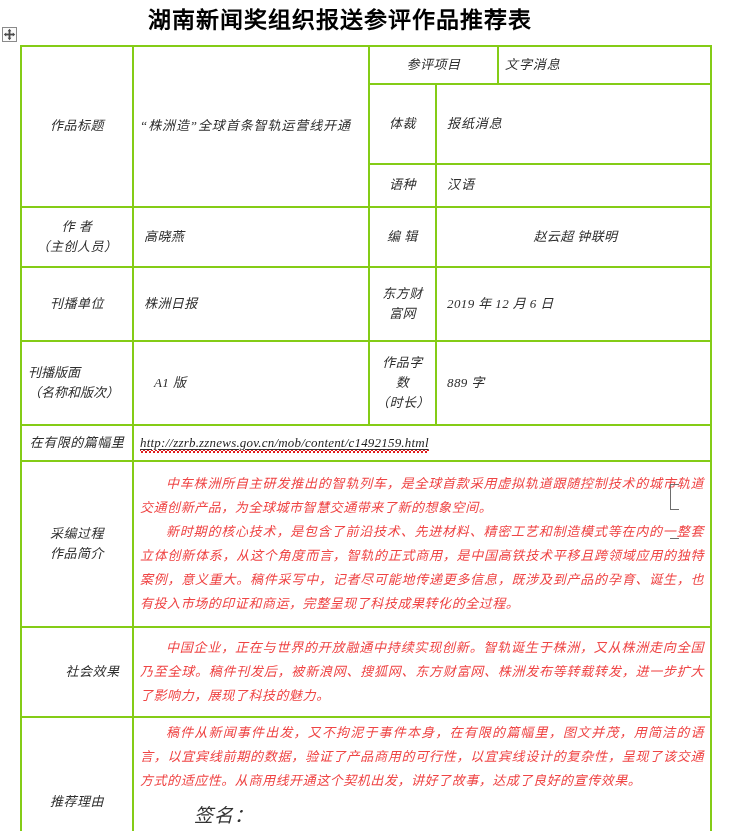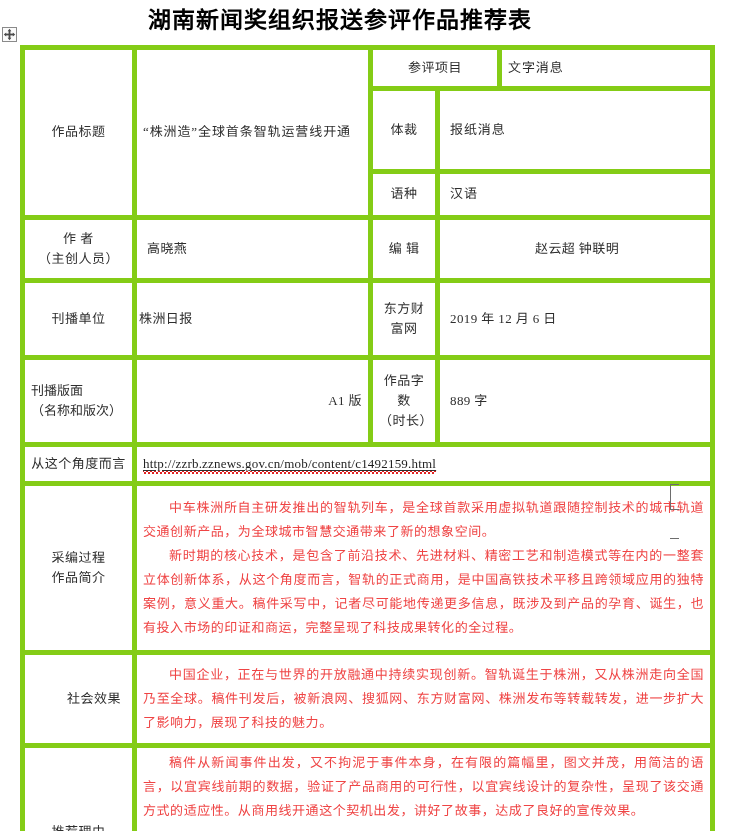--- a/index.html
+++ b/index.html
@@ -54,28 +54,29 @@
 
   
   table.form {
     border-collapse: collapse;
     table-layout: fixed;
     width: 690px;
     margin-left: 20px;
     background: #fff;
   }
   table.form td {
-    border: 5px solid #84cc16;
+    border: 2px solid #84cc16;
     vertical-align: middle;
     padding: 3px 6px;
     font-size: 13px;
     line-height: 1.55;
     color: #2e2e2e;
     font-family: "Liberation Serif", "DejaVu Serif", serif;
     word-break: break-all;
+    font-style: italic;
   }
 
   .lbl {
     text-align: center;
     font-size: 14.5px;
     color: #3a3a3a;
     letter-spacing: 0.5px;
     white-space: pre-line;
     line-height: 1.45;
   }
@@ -225,36 +226,36 @@
       <tr>
         <td class="lbl" style="height:52px;">作  者
 （主创人员）</td>
         <td class="val" colspan="2" style="padding-left:10px;">高晓燕</td>
         <td class="lbl">编  辑</td>
         <td class="val" colspan="2" style="padding-left:10px;text-align:center;">赵云超 钟联明</td>
       </tr>
 
       <tr>
         <td class="lbl" style="height:66px;">刊播单位</td>
-        <td class="val" colspan="2" style="padding-left:2px;">株洲日报</td>
+        <td class="val" colspan="2" style="padding-left:10px;">株洲日报</td>
         <td class="lbl">东方财富网</td>
         <td class="val" colspan="2" style="padding-left:10px;">2019 年 12 月 6 日</td>
       </tr>
 
       <tr>
         <td class="lbl lbl-wide" style="height:76px;">刊播版面
 （名称和版次）</td>
-        <td class="val" colspan="2" style="padding-left:0;text-align:right;">A1 版</td>
+        <td class="val" colspan="2" style="padding-left:20px;">A1 版</td>
         <td class="lbl">作品字数
 （时长）</td>
         <td class="val" colspan="2" style="padding-left:10px;">889 字</td>
       </tr>
 
       <tr>
-        <td class="lbl" style="height:28px;">从这个角度而言</td>
+        <td class="lbl" style="height:28px;">在有限的篇幅里</td>
         <td class="url-cell" colspan="5">
           <span class="url-text">http://zzrb.zznews.gov.cn/mob/content/c1492159.html</span>
         </td>
       </tr>
 
       <tr>
         <td class="lbl" style="height:158px;">采编过程
 作品简介</td>
         <td class="para-cell" colspan="5">
           <p class="para">中车株洲所自主研发推出的智轨列车，是全球首款采用虚拟轨道跟随控制技术的城市轨道交通创新产品，为全球城市智慧交通带来了新的想象空间。</p>

